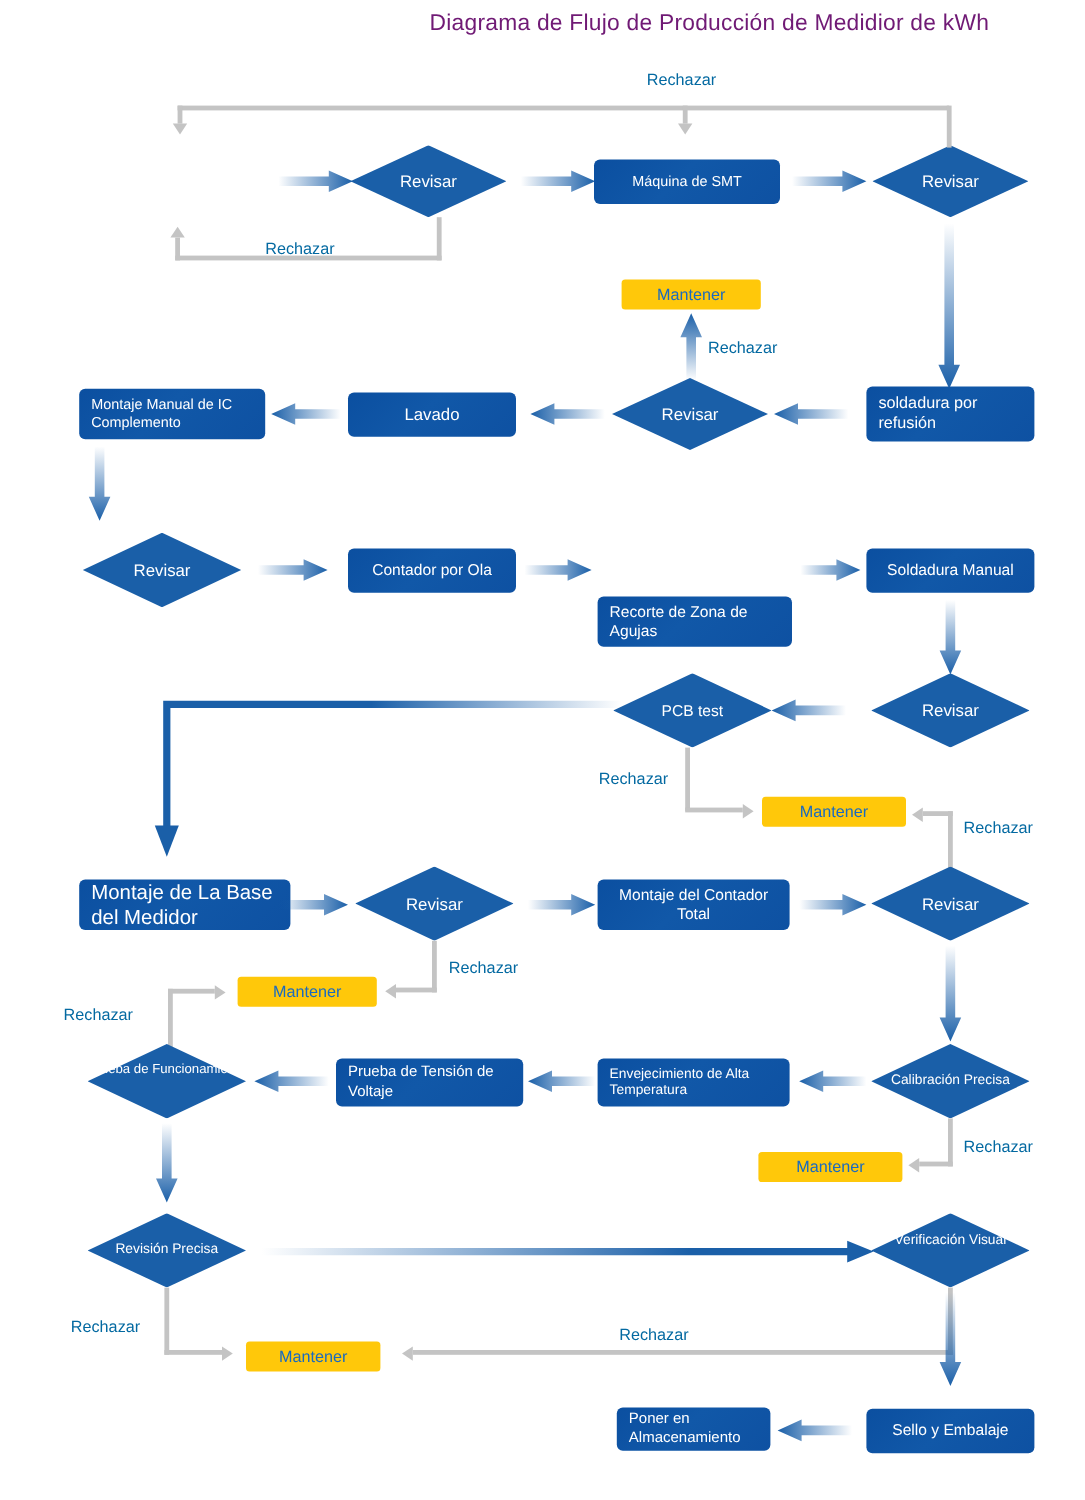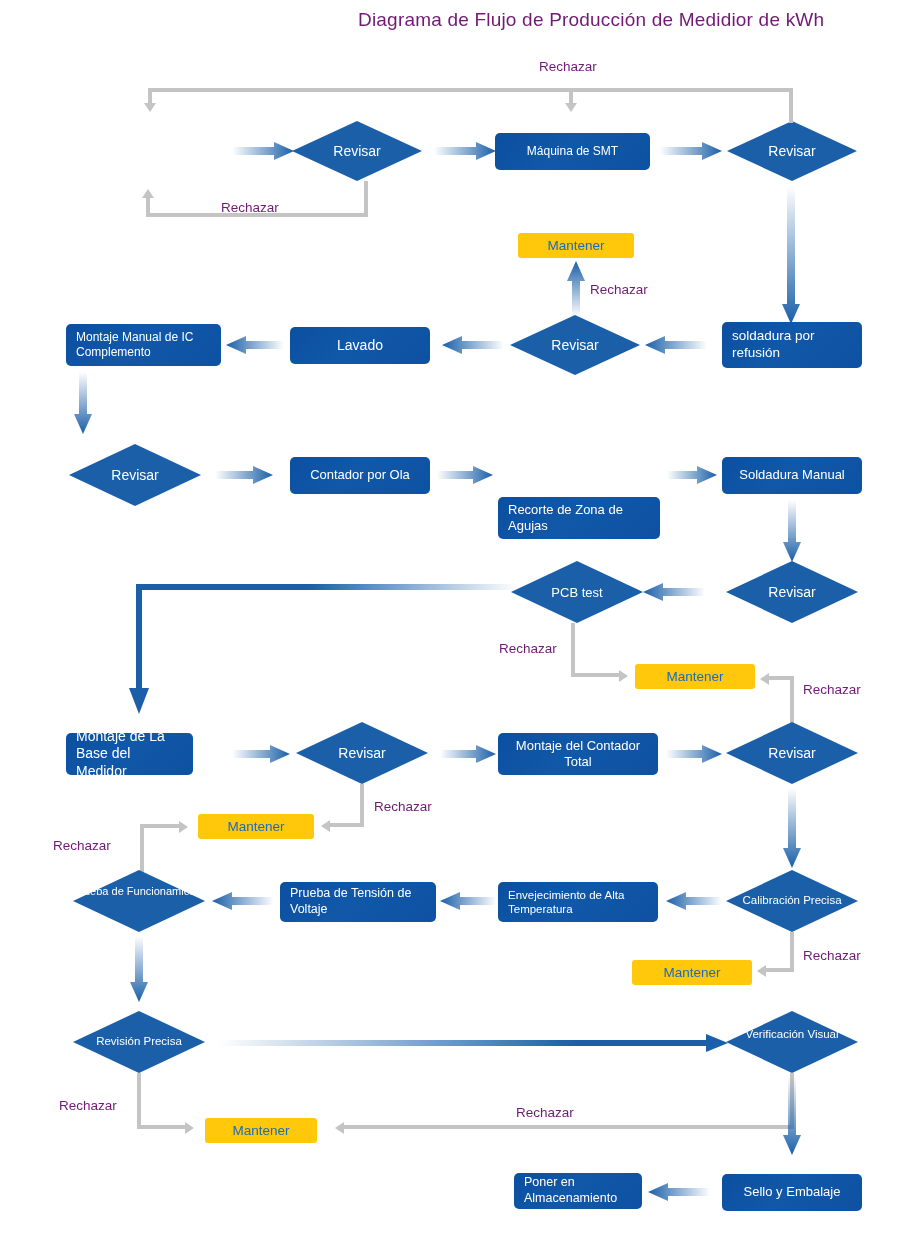--- a/index.html
+++ b/index.html
@@ -65,21 +65,21 @@
   }
 
   
   .arr{position:absolute;}
   .arr svg{display:block;overflow:visible;}
 
   
   .gline{position:absolute;background:#C4C4C4;}
   .glabel{
     position:absolute;
-    color:#701a75;
+    color:#0369a1;
     font-size:13.5px;
     white-space:nowrap;
   }
   .gtip{position:absolute;width:0;height:0;}
   .gtip.up{border-left:6px solid transparent;border-right:6px solid transparent;border-bottom:9px solid #C4C4C4;}
   .gtip.down{border-left:6px solid transparent;border-right:6px solid transparent;border-top:9px solid #C4C4C4;}
   .gtip.left{border-top:6px solid transparent;border-bottom:6px solid transparent;border-right:9px solid #C4C4C4;}
   .gtip.right{border-top:6px solid transparent;border-bottom:6px solid transparent;border-left:9px solid #C4C4C4;}
 </style>
 </head>
@@ -266,21 +266,21 @@
   <div class="gtip right" style="left:619px;top:670px;"></div>
   <div class="glabel" style="left:499px;top:641px;">Rechazar</div>
 
   <div class="keep" style="left:635px;top:664px;width:120px;height:25px;font-size:13.5px;">Mantener</div>
 
   <div class="gline" style="left:790px;top:676px;width:4px;height:48px;"></div>
   <div class="gline" style="left:769px;top:676px;width:25px;height:4px;"></div>
   <div class="gtip left" style="left:760px;top:673px;"></div>
   <div class="glabel" style="left:803px;top:682px;">Rechazar</div>
 
-  <div class="node" style="left:66px;top:733px;width:127px;height:42px;font-size:14px;">Montaje de La Base del Medidor</div>
+  <div class="node" style="left:66px;top:733px;width:176px;height:42px;font-size:17px;">Montaje de La Base del Medidor</div>
 
   <div class="arr" style="left:232px;top:745px;">
     <svg width="58" height="18" viewBox="0 0 58 18">
       <path d="M0 5 L38 5 L38 0 L58 9 L38 18 L38 13 L0 13 Z" fill="url(#gr)"></path>
     </svg>
   </div>
 
   <div class="diamond" style="left:296px;top:722px;width:132px;height:62px;"></div>
   <div class="dlabel" style="left:296px;top:745px;width:132px;font-size:14px;">Revisar</div>
 

